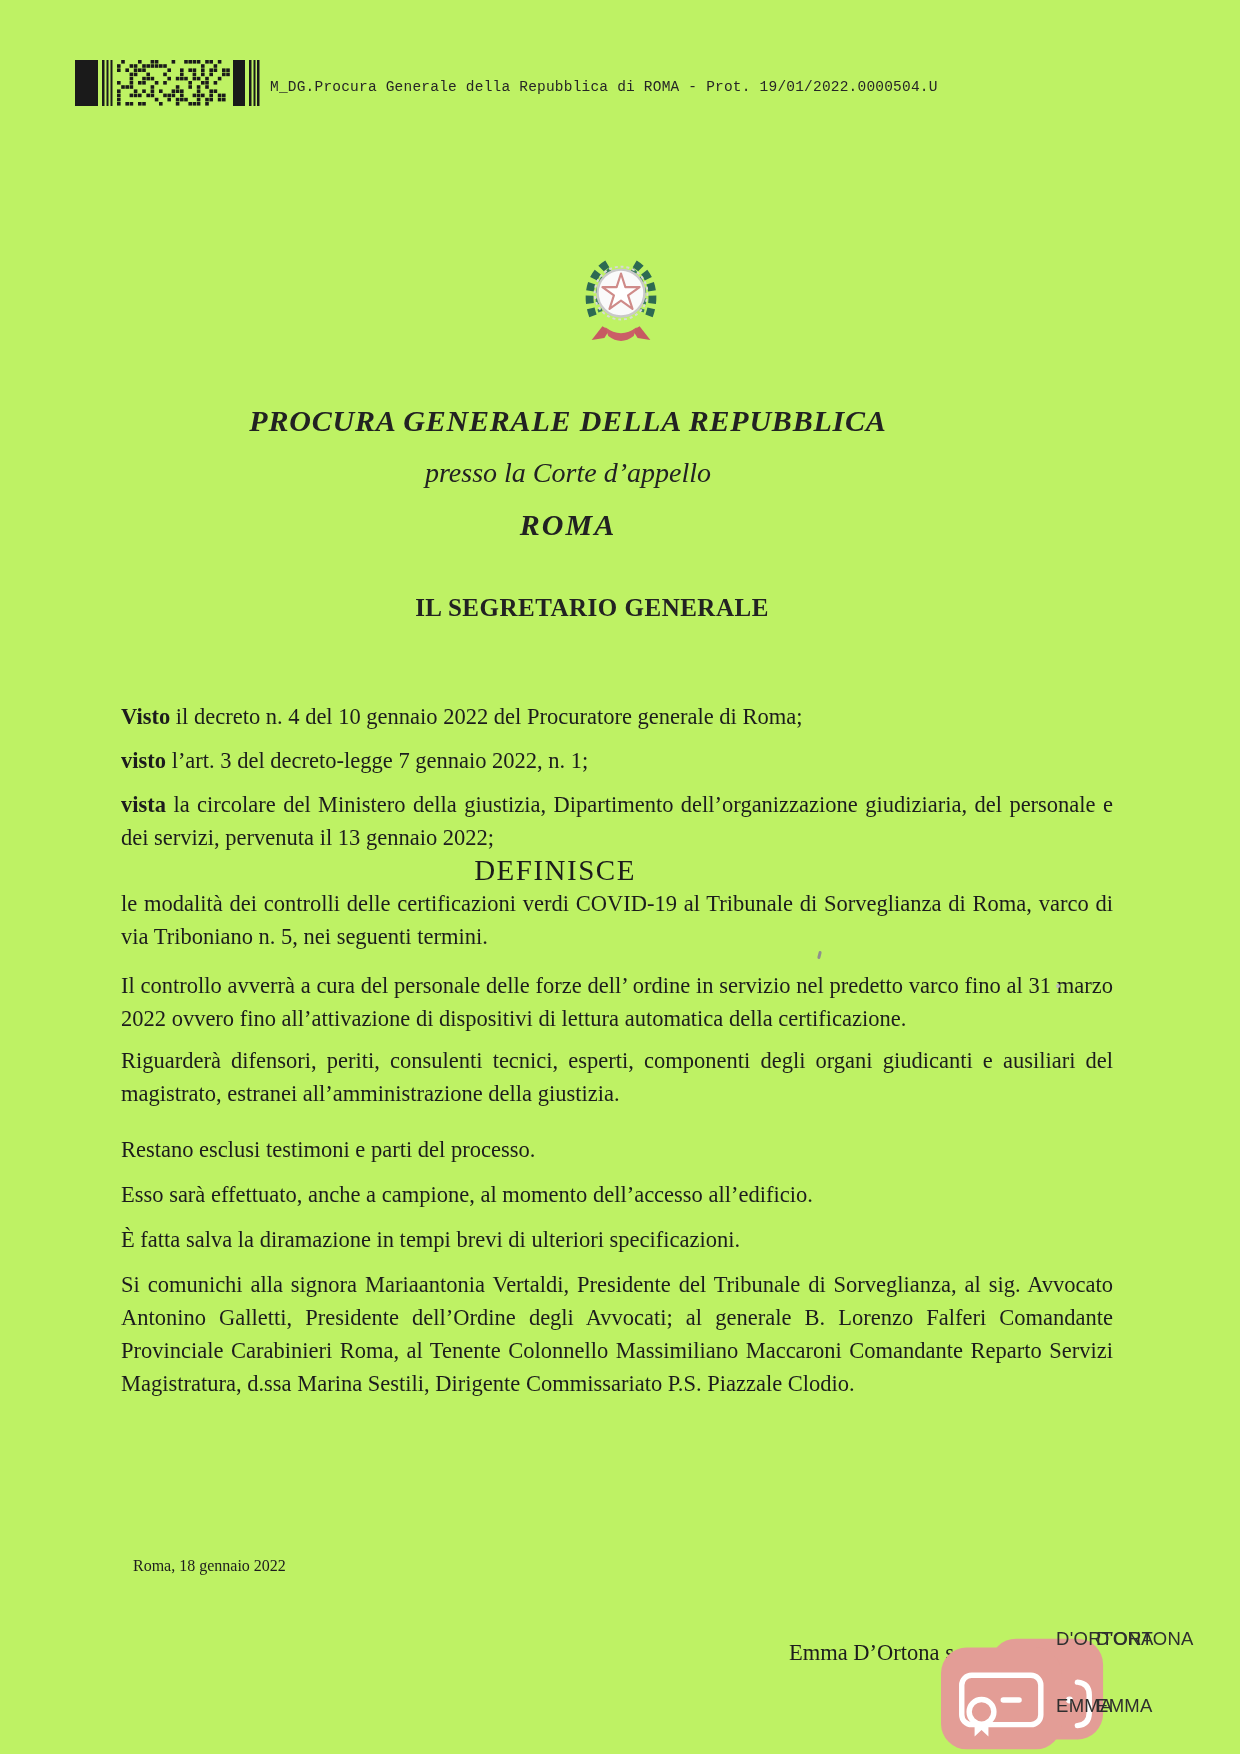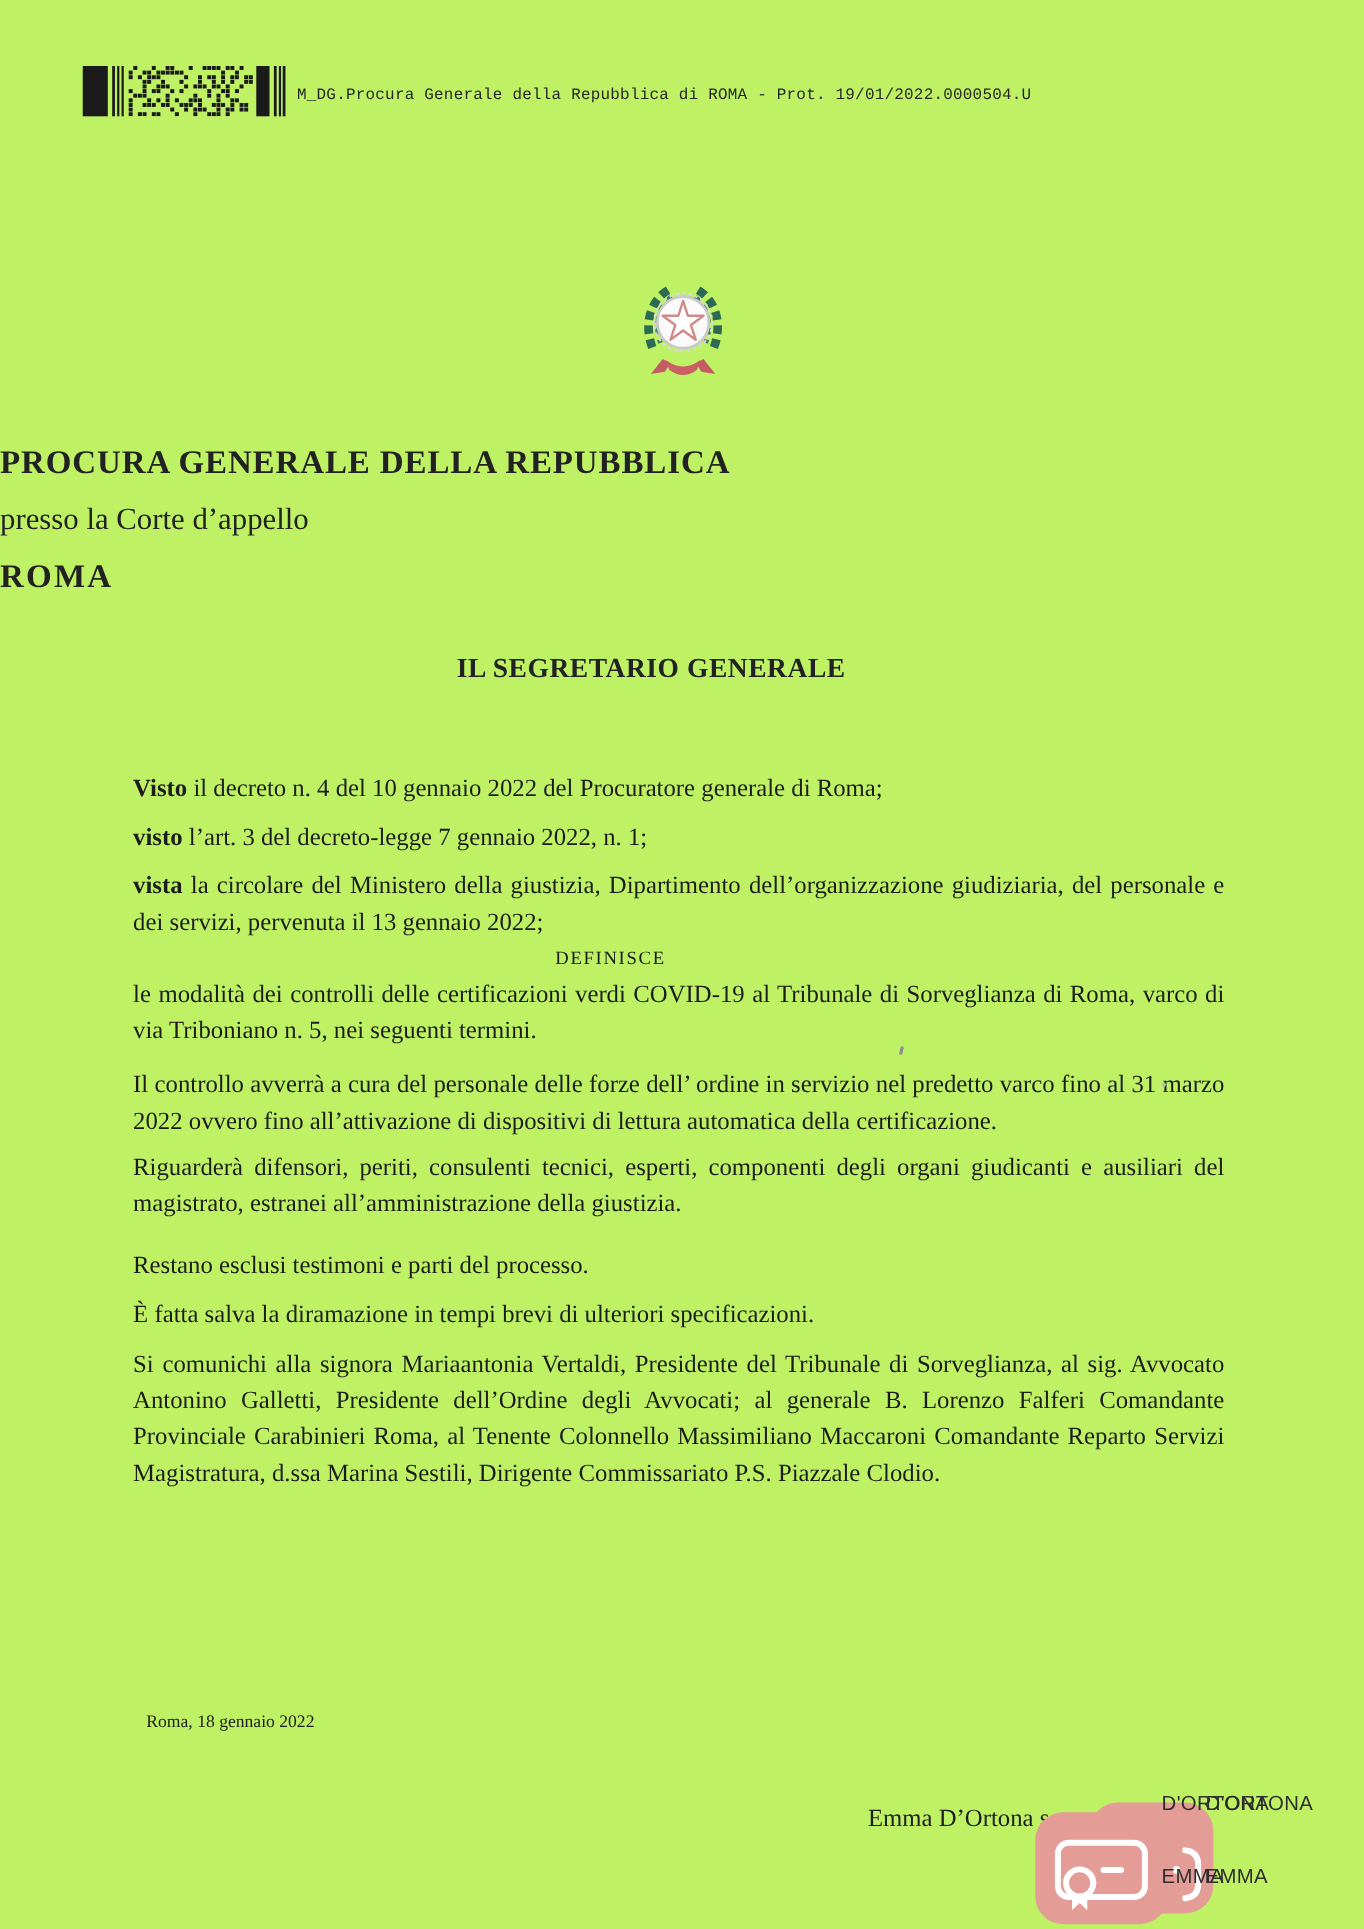--- a/index.html
+++ b/index.html
@@ -9,38 +9,38 @@
   }
   
   .barcode{position:absolute;left:75px;top:60px;width:186px;height:46px;}
   .protocol{
     position:absolute;left:270px;top:79px;
     font-family:"Liberation Mono",monospace;font-size:14.5px;letter-spacing:.2px;color:#262626;
   }
   
   .emblem{position:absolute;left:577px;top:249px;width:88px;height:96px;}
   
-  .letterhead{position:absolute;left:0;top:404px;width:1136px;color:#222;}
+  .letterhead{position:absolute;left:0;top:404px;width:1136px;text-align:center;color:#222;font-style:italic;}
   .org-name{font-size:30px;font-weight:bold;letter-spacing:.8px;}
   .org-subtitle{font-size:28px;margin-top:19px;font-weight:normal;}
   .org-city{font-size:30px;font-weight:bold;letter-spacing:2px;margin-top:19px;}
   .role-heading{
     position:absolute;left:0;top:594px;width:1240px;text-align:center;
     font-size:25px;font-weight:bold;letter-spacing:.5px;transform:translateX(-28px);color:#222;
   }
   
   .body-text{
     position:absolute;left:121px;top:700px;width:992px;
     font-size:22.5px;line-height:33px;text-align:justify;color:#1c1c1c;
   }
   .body-text p{margin:0;}
   .mb11{margin-bottom:11px!important}.mb16{margin-bottom:16px!important}.mb9{margin-bottom:9px!important}
   .mb23{margin-bottom:23px!important}.mb12{margin-bottom:12px!important}
   .action-heading{
-    text-align:center;font-size:17px;font-weight:normal;letter-spacing:1.5px;
+    text-align:center;font-size:29px;font-weight:normal;letter-spacing:1.5px;
     margin:39px 0 32px 0;position:relative;left:-62px;
   }
   
   .closing-date{position:absolute;left:133px;top:1557px;font-size:16px;text-align:center;}
   .signer{position:absolute;left:789px;top:1640px;font-size:22.5px;}
   
   .sig-text{
     position:absolute;top:1583px;font-family:"Liberation Sans",sans-serif;
     font-size:18.5px;line-height:22.4px;letter-spacing:.3px;color:#2e2e2e;white-space:pre;
   }
@@ -223,20 +223,21 @@
     <p class="mb11"><b>Visto</b><span> il decreto n. 4 del 10 gennaio 2022 del Procuratore generale di Roma;</span></p>
     <p class="mb11"><b>visto</b><span> l’art. 3 del decreto-legge 7 gennaio 2022, n. 1;</span></p>
     <p><b>vista</b><span> la circolare del Ministero della giustizia, Dipartimento dell’organizzazione giudiziaria, del personale e dei servizi, pervenuta il 13 gennaio 2022;</span></p>
 
     <p class="action-heading">DEFINISCE</p>
 
     <p class="mb16">le modalità dei controlli delle certificazioni verdi COVID-19 al Tribunale di Sorveglianza di Roma, varco di via Triboniano n. 5, nei seguenti termini.</p>
     <p class="mb9">Il controllo avverrà a cura del personale delle forze dell’ ordine in servizio nel predetto varco fino al 31 marzo 2022 ovvero fino all’attivazione di dispositivi di lettura automatica della certificazione.</p>
     <p class="mb23">Riguarderà difensori, periti, consulenti tecnici, esperti, componenti degli organi giudicanti e ausiliari del magistrato, estranei all’amministrazione della giustizia.</p>
     <p class="mb12">Restano esclusi testimoni e parti del processo.</p>
+    <p class="mb12">Esso sarà effettuato, anche a campione, al momento dell’accesso all’edificio.</p>
     <p class="mb12">È fatta salva la diramazione in tempi brevi di ulteriori specificazioni.</p>
     <p>Si comunichi alla signora Mariaantonia Vertaldi, Presidente del Tribunale di Sorveglianza, al sig. Avvocato Antonino Galletti, Presidente dell’Ordine degli Avvocati; al generale B. Lorenzo Falferi  Comandante Provinciale Carabinieri Roma, al Tenente Colonnello Massimiliano Maccaroni Comandante  Reparto Servizi Magistratura, d.ssa Marina Sestili, Dirigente Commissariato P.S. Piazzale Clodio.</p>
   </div>
 
   <div class="speck1"></div>
   <div class="speck2"></div>
 
   <div class="closing-date">Roma, 18 gennaio 2022</div>
   <div class="signer">Emma D’Ortona s.p.g.</div>
 

